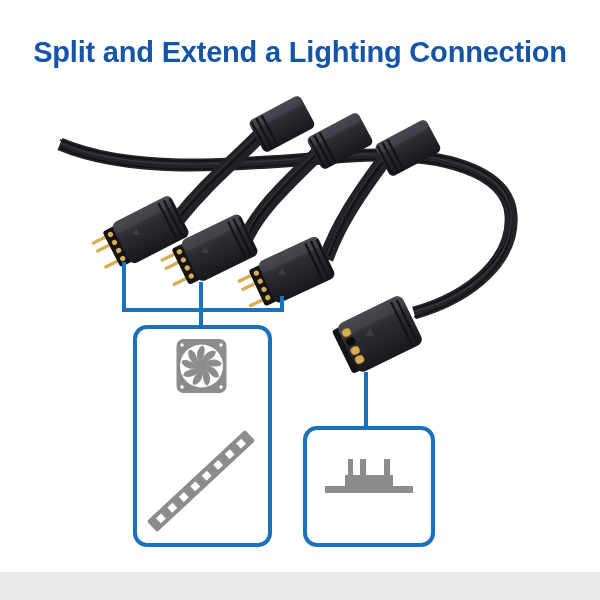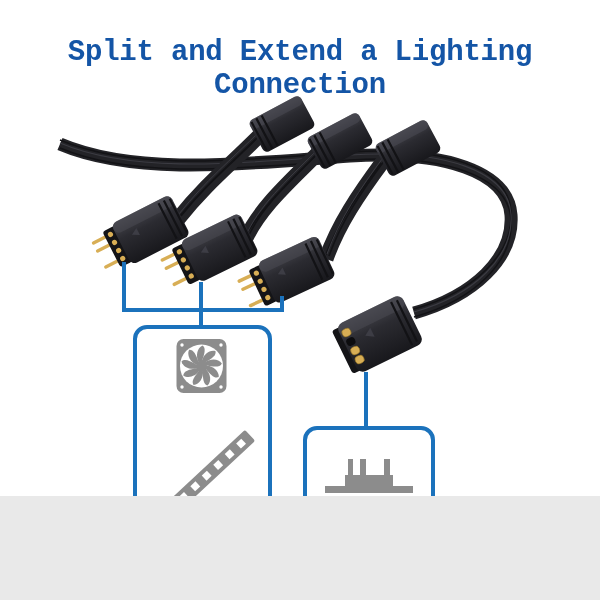--- a/index.html
+++ b/index.html
@@ -1,21 +1,21 @@
 <!DOCTYPE html>
 <html style="--accent: #1B72BC; --title-blue: #1455A6; --icon-gray: #8C8C8C; --bg: #FFFFFF; --cable: #232327; --gold: #D8AE55;"><head>
 <meta charset="utf-8">
 <style>
   :root{
     --accent:#1B72BC; --title-blue:#1455A6; --icon-gray:#8C8C8C;
     --bg:#FFFFFF; --cable:#232327; --gold:#D8AE55;
   }
   html,body{margin:0;padding:0;background:#e9e9e9;}
-  .stage{position:relative;width:600px;height:496px;background:var(--bg);overflow:hidden;
-         font-family:Liberation Mono, monospace;}
+  .stage{position:relative;width:600px;height:572px;background:var(--bg);overflow:hidden;
+         font-family:Liberation Sans, sans-serif;}
   .title{position:absolute;left:0;top:36px;width:600px;margin:0;text-align:center;
          font-size:29px;font-weight:bold;letter-spacing:-0.2px;color:var(--title-blue);}
   .art{position:absolute;left:0;top:0;}
   .vline,.hline{position:absolute;background:var(--accent);}
   .vline{width:4px;} .hline{height:4px;}
   .cbox{position:absolute;border:4px solid var(--accent);border-radius:14px;background:transparent;}
   .cbox svg{position:absolute;left:-4px;top:-4px;}
   .cable{stroke:var(--cable);fill:none;}
   .groove{stroke:#131316;fill:none;}
   .sheen{stroke:#3b3b42;fill:none;}

